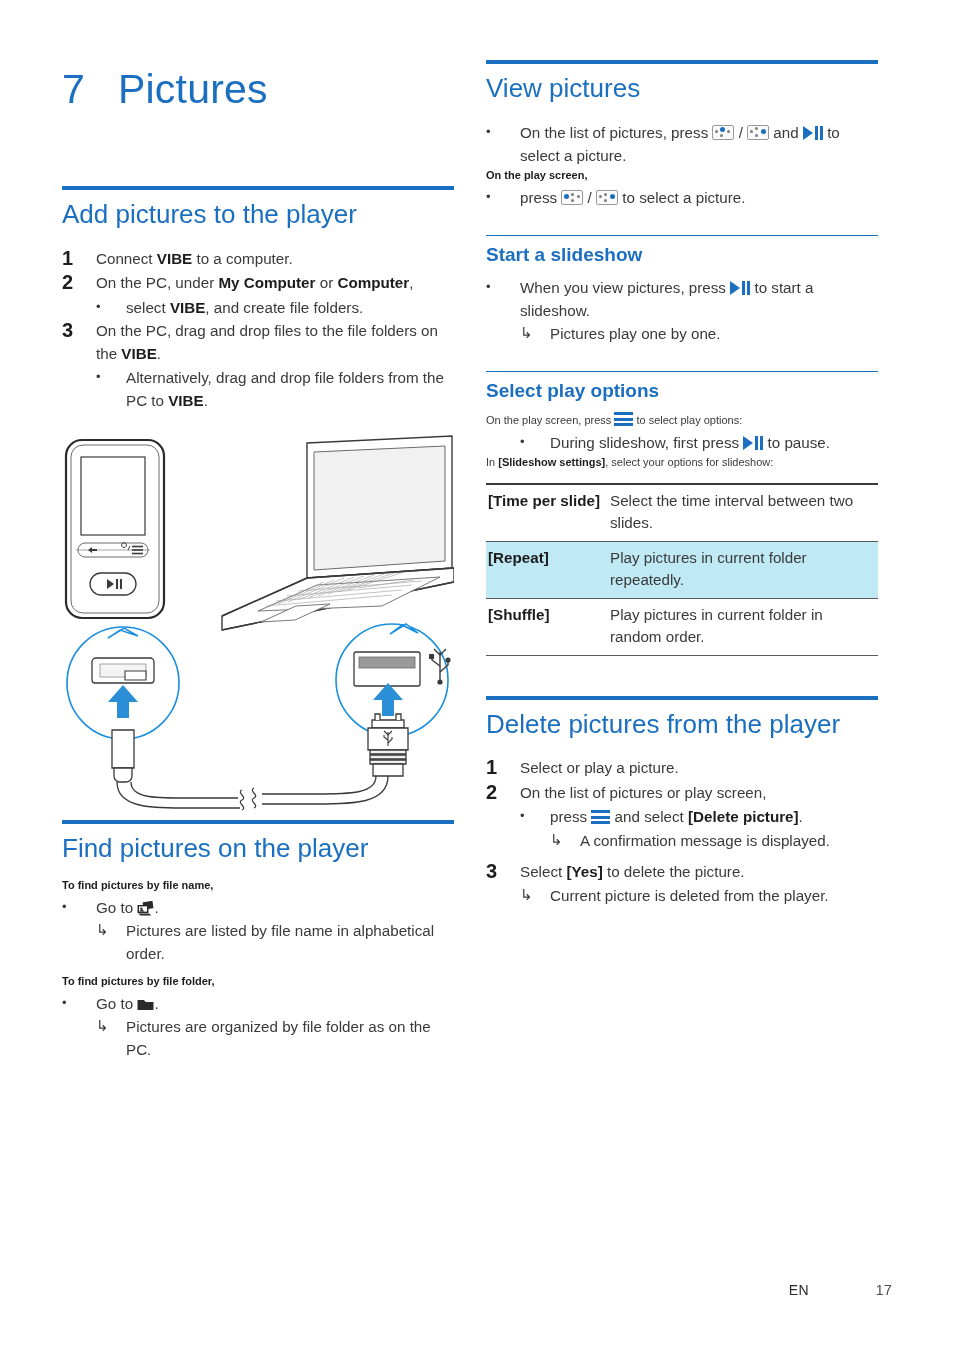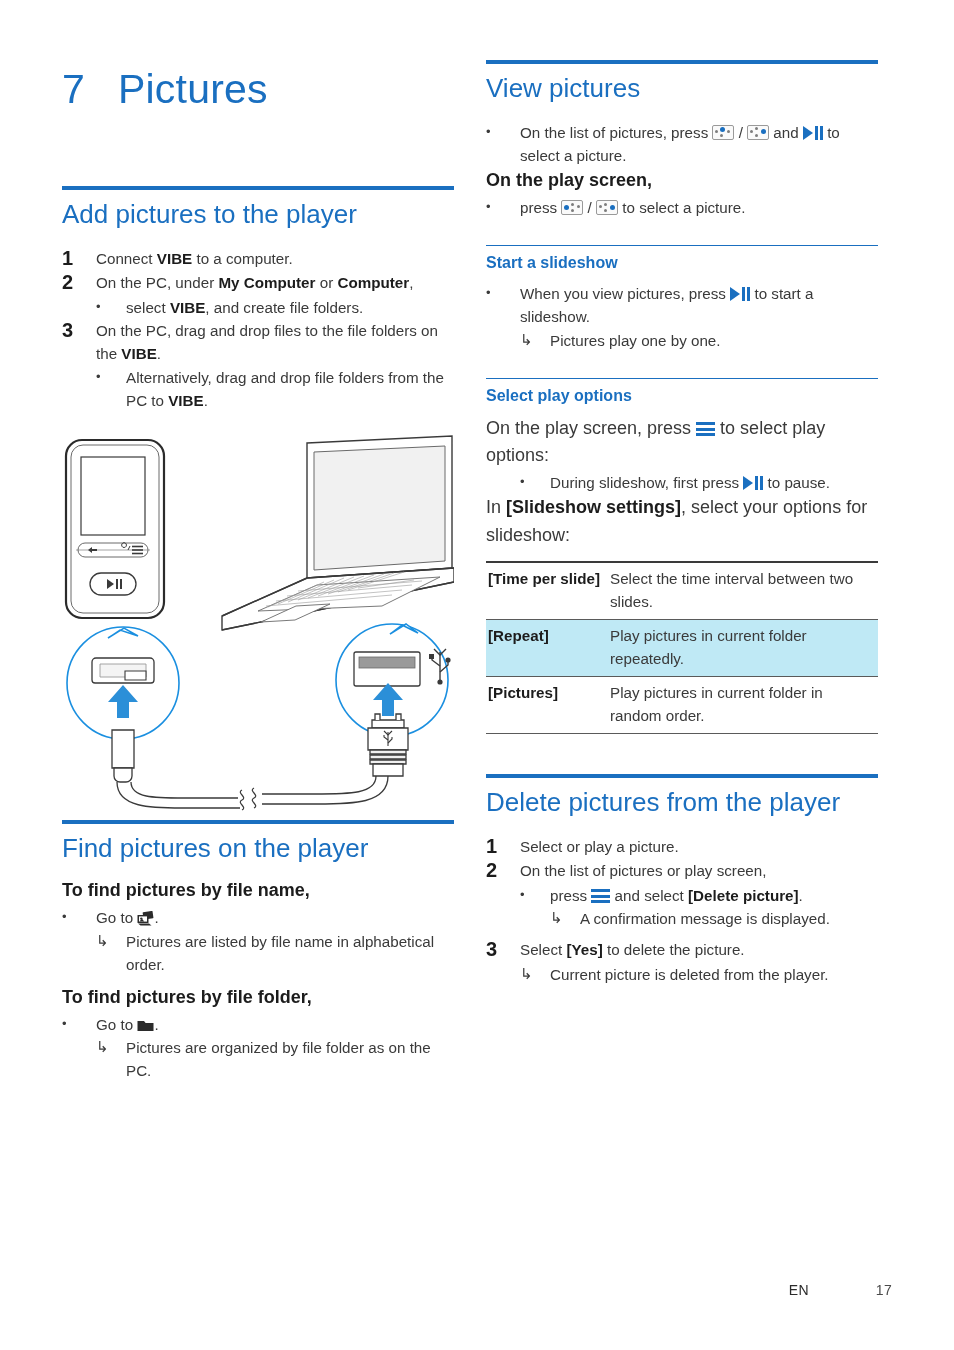--- a/index.html
+++ b/index.html
@@ -56,27 +56,27 @@
     font-weight: 400;
     line-height: 1.22;
     margin: 0 0 16px 0;
   }
   .h2-rule {
     border-top: 1.6px solid #1a6fc0;
     margin: 26px 0 8px 0;
   }
   .h2 {
     color: #1a6fc0;
-    font-size: 16px;
+    font-size: 19px;
     font-weight: 600;
     margin: 0 0 10px 0;
   }
   .para {
     margin: 0 0 2px 0;
-    font-size: 18px;
+    font-size: 11px;
     line-height: 1.52;
   }
   b, .b { font-weight: 700; color: #1c1c1c; }
 
   
   .step {
     display: flex;
     margin-bottom: 1px;
   }
   .step-num {
@@ -521,21 +521,21 @@
       <tbody>
         <tr class="thick">
           <td class="k">[Time per slide]</td>
           <td class="v">Select the time interval between two slides.</td>
         </tr>
         <tr class="hl">
           <td class="k">[Repeat]</td>
           <td class="v">Play pictures in current folder repeatedly.</td>
         </tr>
         <tr>
-          <td class="k">[Pictures]</td>
+          <td class="k">[Shuffle]</td>
           <td class="v">Play pictures in current folder in random order.</td>
         </tr>
       </tbody>
     </table>
 
     <div class="h1-rule" style="margin-top:40px;"></div>
     <h1 class="h1">Delete pictures from the player</h1>
 
     <div class="step">
       <div class="step-num">1</div>

